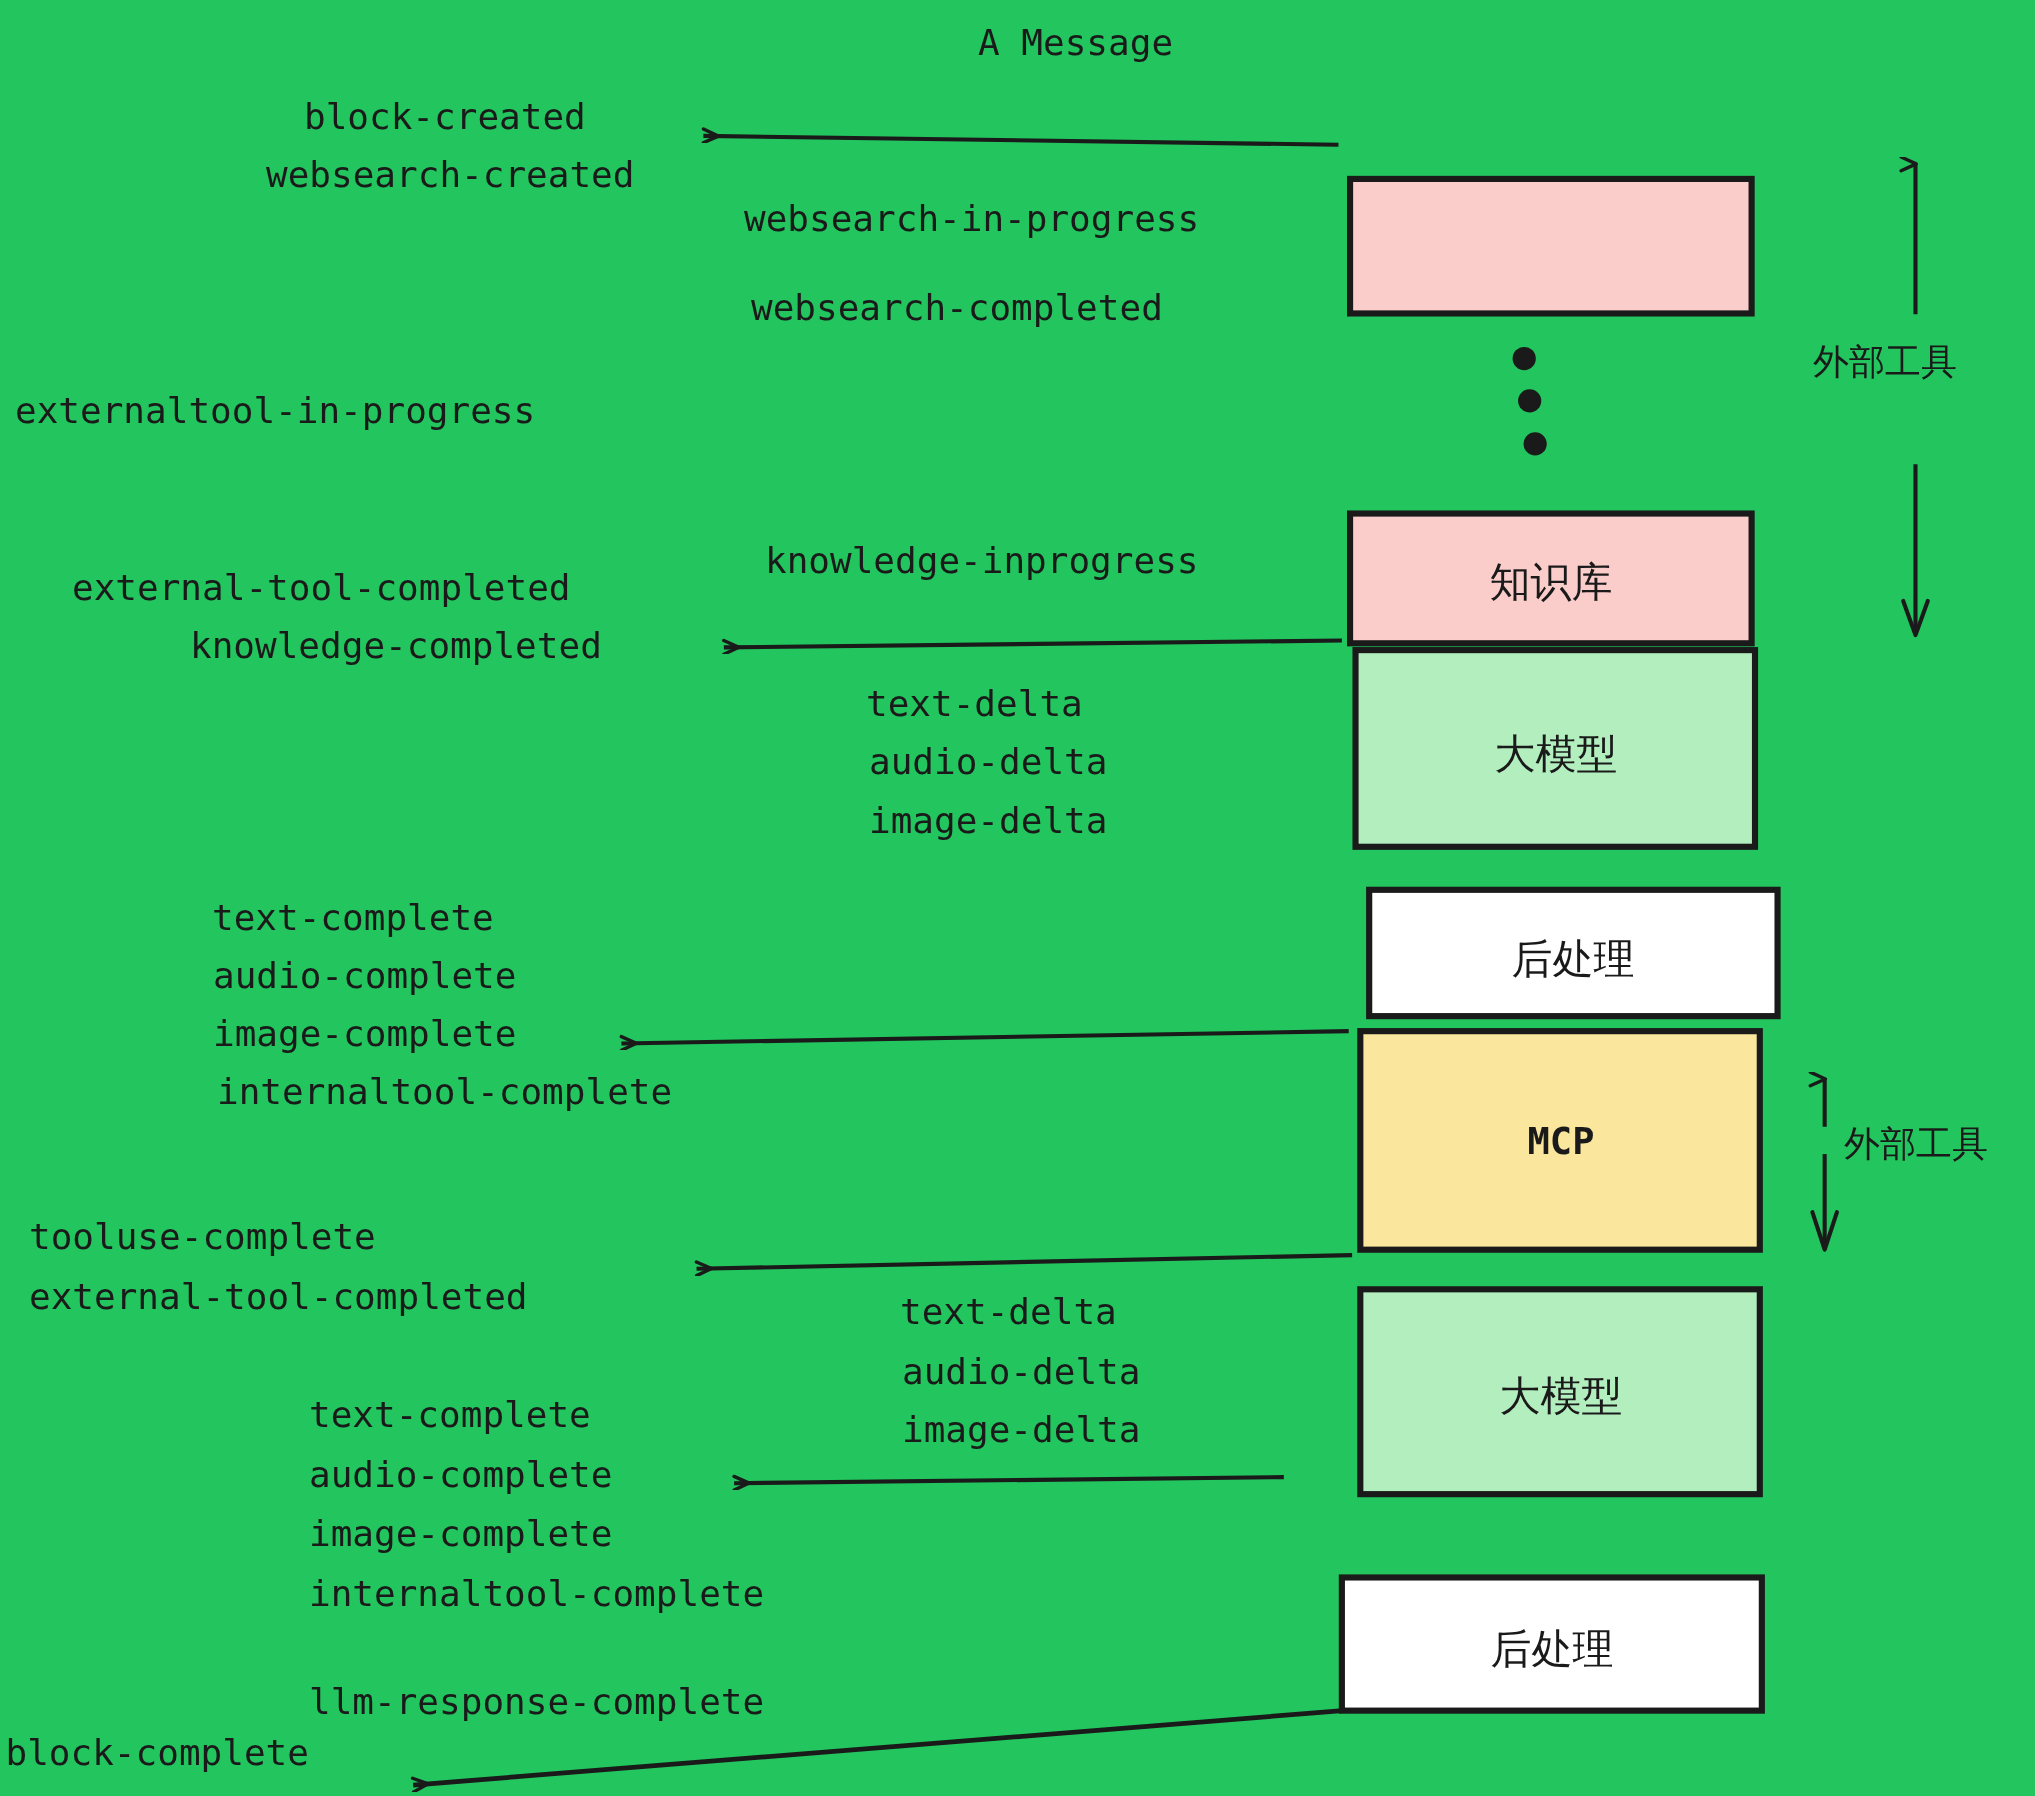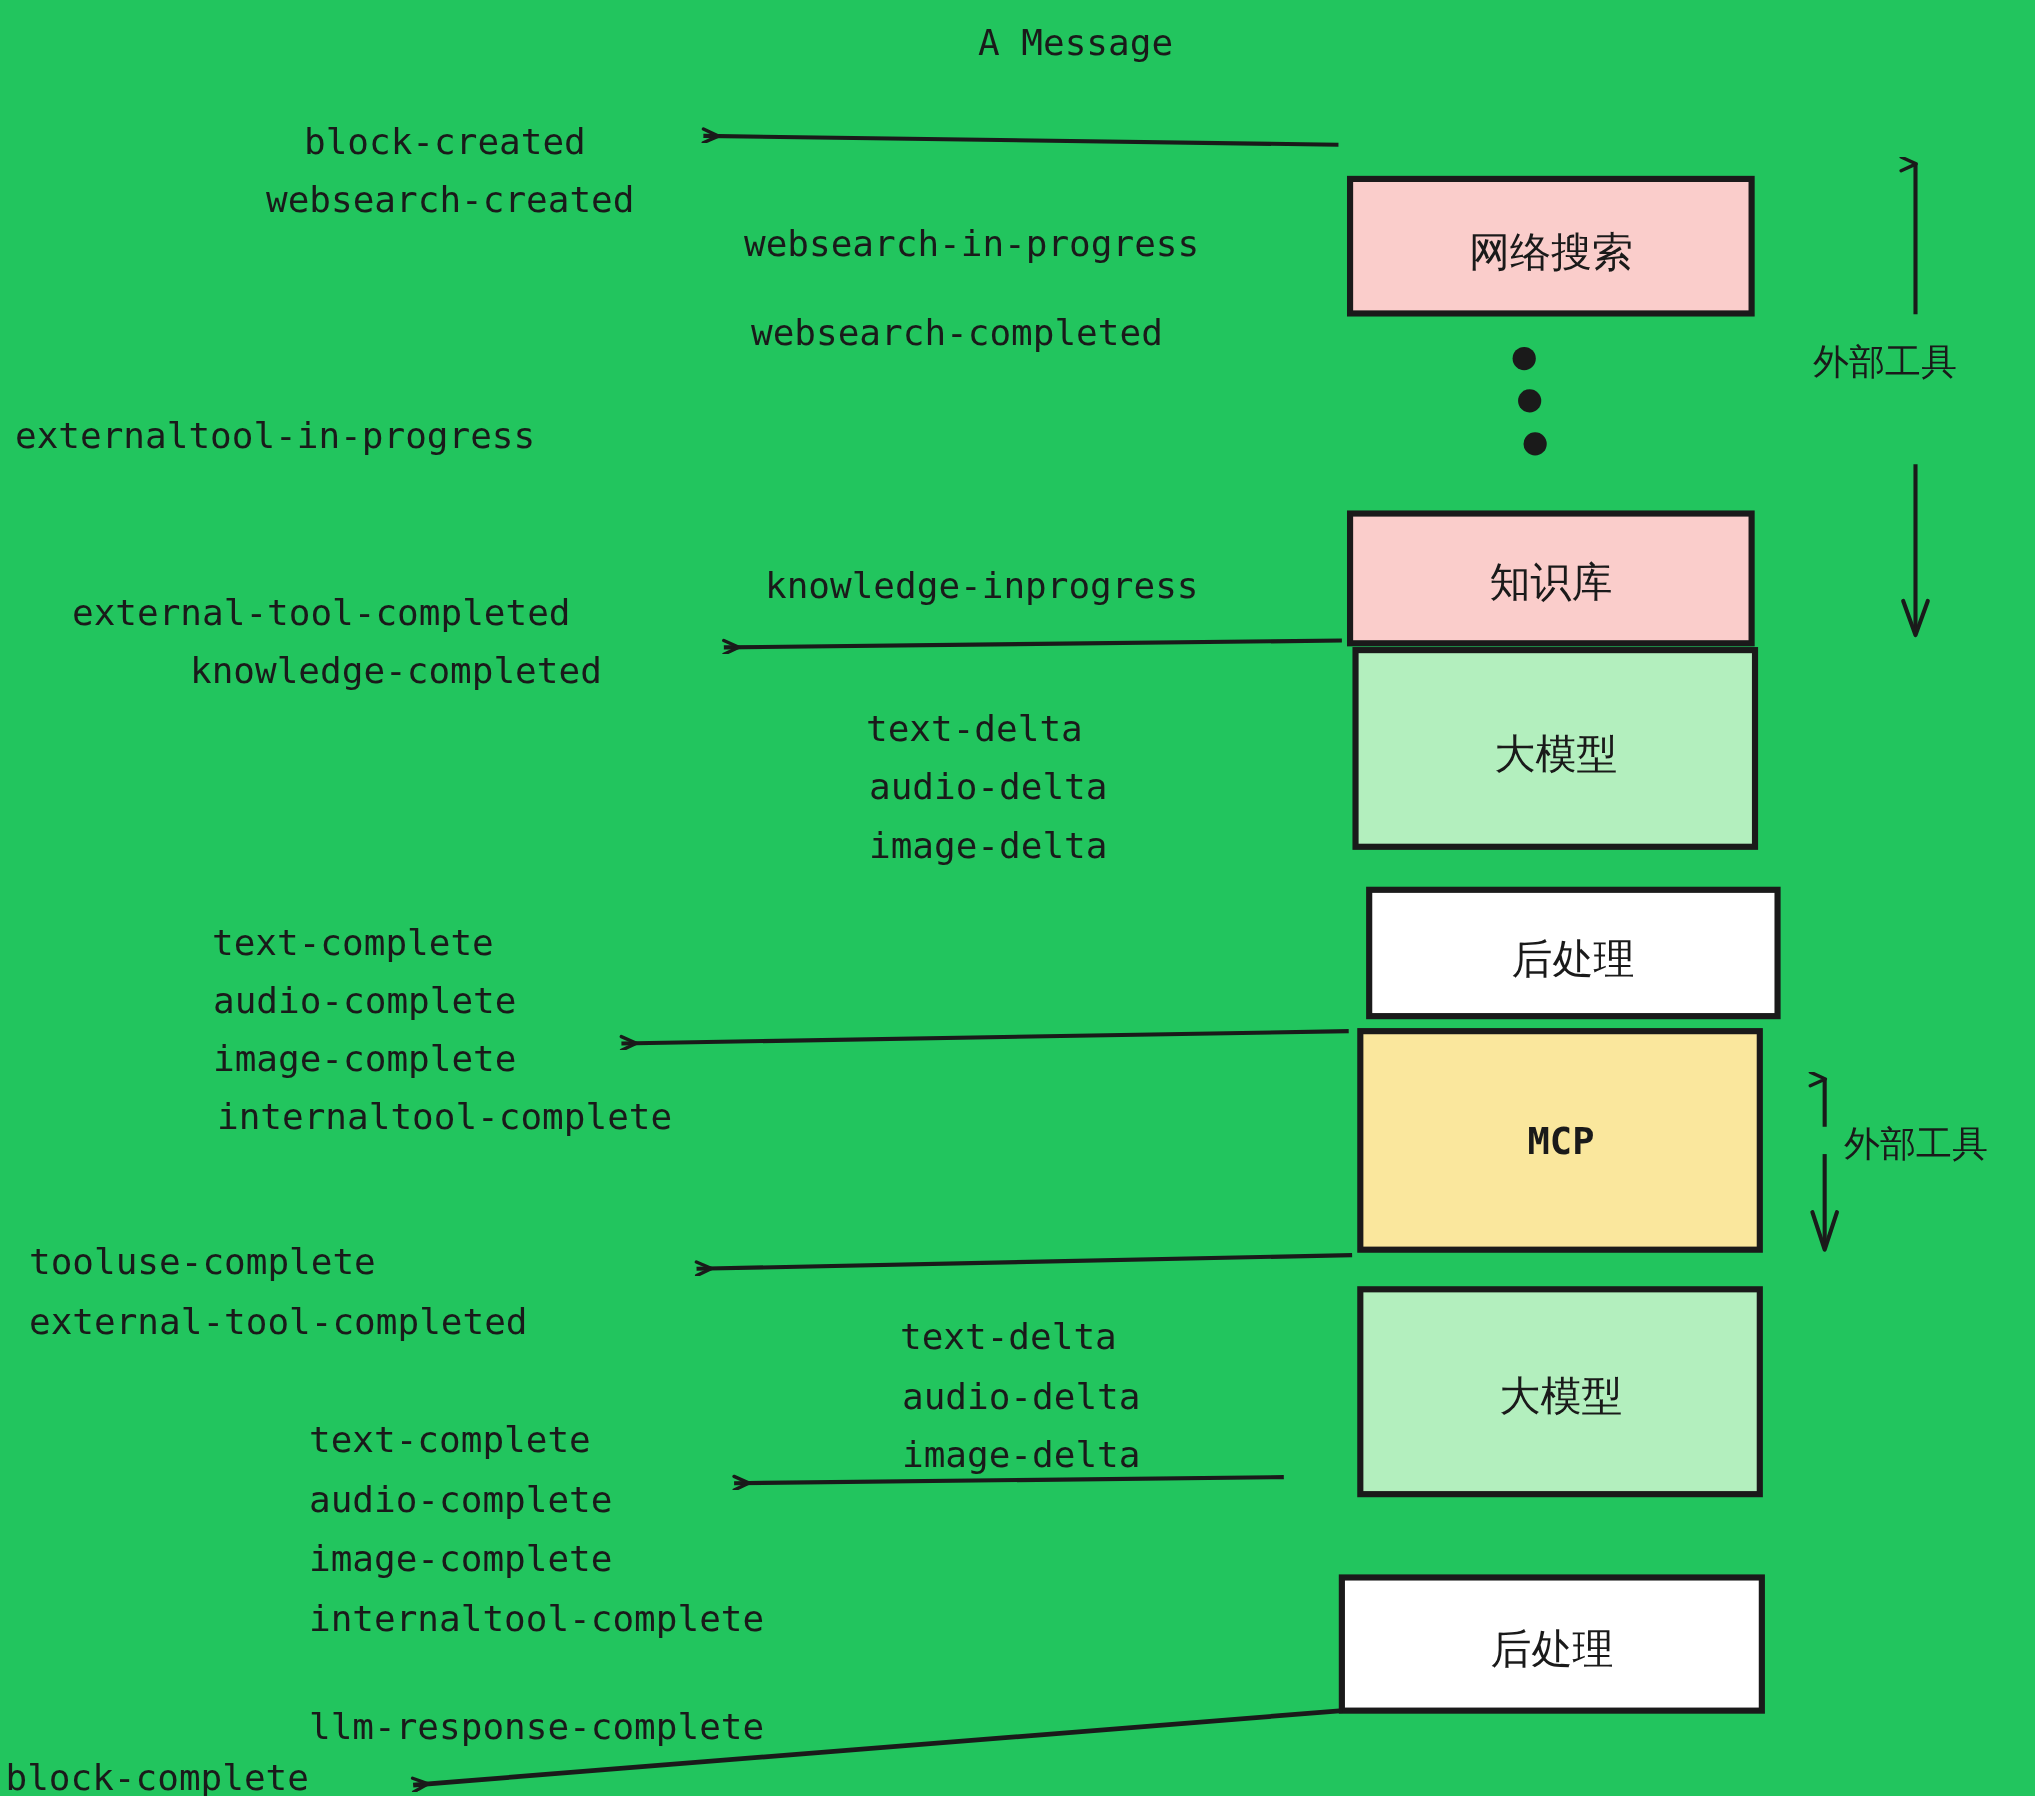--- a/index.html
+++ b/index.html
@@ -26,21 +26,20 @@
     height: 1796px;
   }
   .evt {
     position: absolute;
     font-family: "DejaVu Sans Mono", monospace;
     font-size: 36px;
     line-height: 1.0;
     color: #1a1a1a;
     white-space: pre;
     letter-spacing: 0px;
-    margin-top: 25px;
   }
   .title {
     position: absolute;
     font-family: "DejaVu Sans Mono", monospace;
     font-size: 36px;
     color: #1a1a1a;
     white-space: pre;
   }
   .boxlabel {
     position: absolute;
@@ -126,21 +125,20 @@
 
     <g>
       <path d="M2672,1580 L2672,1650" fill="none" stroke="#1a1a1a" stroke-width="6" marker-start="url(#ahup)"></path>
       <path d="M2672,1690 L2672,1825" fill="none" stroke="#1a1a1a" stroke-width="6"></path>
       <path d="M2654,1775 L2672,1830 L2690,1775" fill="none" stroke="#1a1a1a" stroke-width="6" stroke-linecap="round" stroke-linejoin="round"></path>
     </g>
   </svg>
 
   <div class="title" style="left:978px; top:22px;">A Message</div>
 
-  <div class="boxlabel" style="left:1350px; top:225px; width:402px;">网络搜索</div>
 
   <div class="boxlabel" style="left:1350px; top:555px; width:402px;">知识库</div>
 
   <div class="boxlabel" style="left:1356px; top:727px; width:400px;">大模型</div>
 
   <div class="boxlabel" style="left:1369px; top:932px; width:408px;">后处理</div>
 
   <div class="boxlabel mono" style="left:1361px; top:1120px; width:400px;">MCP</div>
 
   <div class="boxlabel" style="left:1361px; top:1369px; width:400px;">大模型</div>

